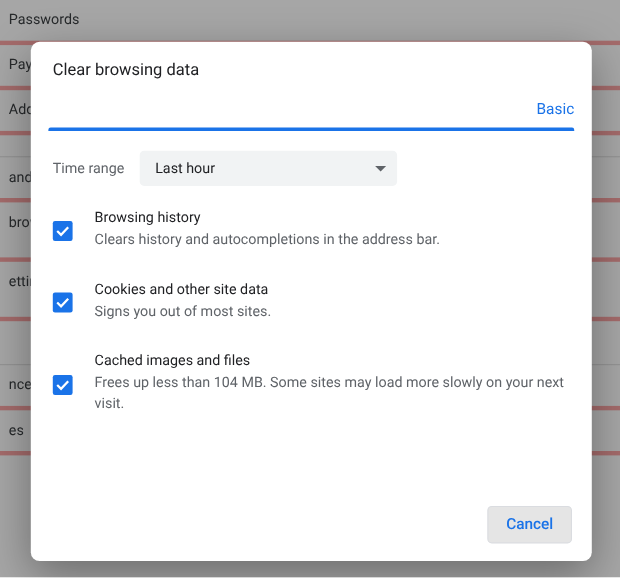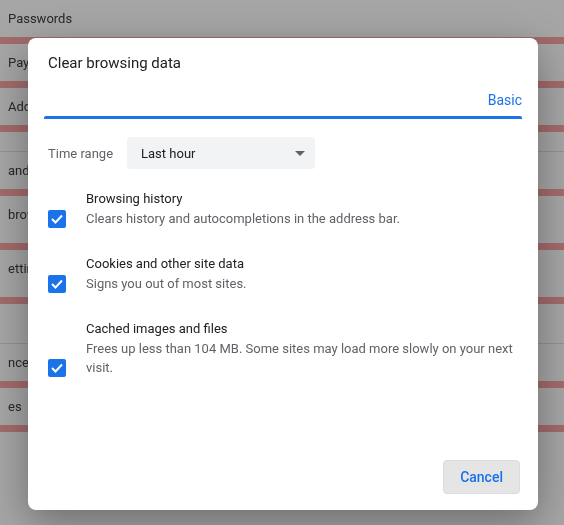--- a/index.html
+++ b/index.html
@@ -18,21 +18,21 @@
     position: absolute;
     inset: 0;
     background: rgba(0,0,0,0.35);
   }
   .bg-list {
     position: absolute;
     left: 0; right: 0; top: 0;
     color: #3c4043;
   }
   .bg-row {
-    border-bottom: 7px solid #fca5a5;
+    border-bottom: 4px solid #fca5a5;
     padding: 11px 8px;
     font-size: 13px;
   }
   .bg-gap { height: 20px; border-bottom: 1px solid #e0e0e0; }
   .dialog {
     position: absolute;
     left: 28px;
     top: 38px;
     width: 510px;
     height: 472px;
@@ -82,38 +82,38 @@
     display: flex;
     align-items: center;
     gap: 14px;
     margin-bottom: 22px;
   }
   .time-label { color: #5f6368; font-size: 13px; }
   .select {
     display: flex;
     align-items: center;
     justify-content: space-between;
-    width: 188px;
+    width: 234px;
     height: 32px;
     background: #f1f3f4;
     border-radius: 4px;
     padding: 0 10px 0 14px;
     color: #202124;
     font-size: 13px;
     cursor: pointer;
   }
   .caret {
     width: 0; height: 0;
     border-left: 5px solid transparent;
     border-right: 5px solid transparent;
     border-top: 5px solid #5f6368;
   }
   .opt {
     display: flex;
-    align-items: flex-end;
+    align-items: center;
     gap: 20px;
     margin-bottom: 28px;
   }
   .cbx {
     width: 18px; height: 18px;
     border-radius: 2px;
     background: #1a73e8;
     flex-shrink: 0;
     margin-top: 1px;
     position: relative;

